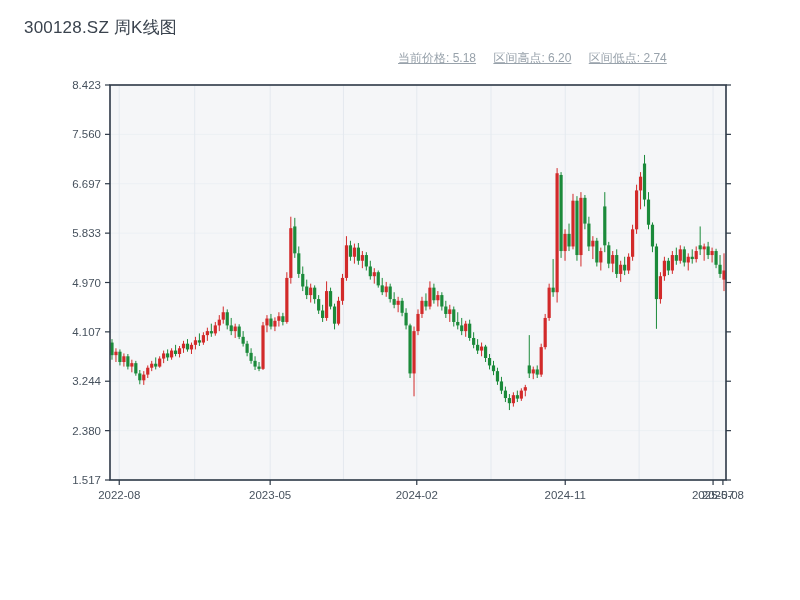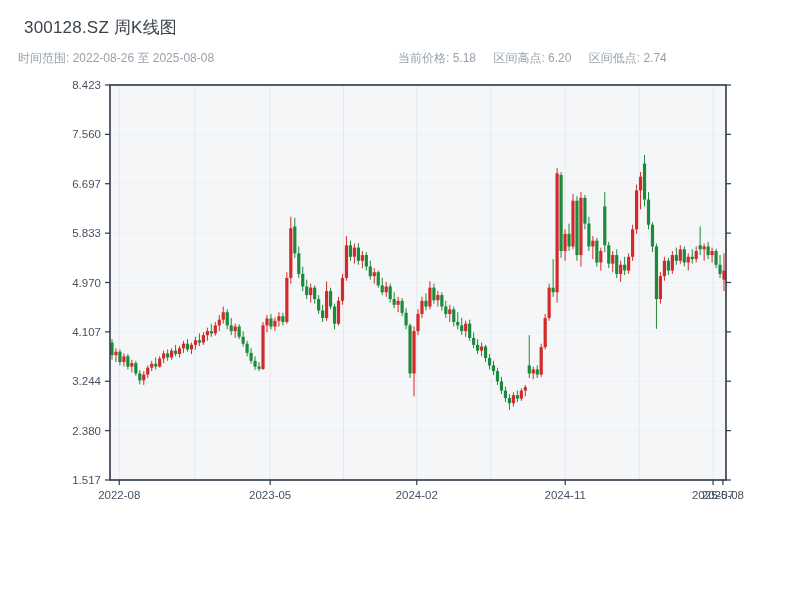--- a/index.html
+++ b/index.html
@@ -8,30 +8,29 @@
     font-family:"Liberation Sans","DejaVu Sans",sans-serif;
     -webkit-font-smoothing:antialiased;overflow:hidden;
   }
   .page-title{
     position:absolute;left:24px;top:16px;
     font-size:17px;font-weight:500;color:#3a434e;letter-spacing:.2px;
   }
   .sub-row{position:absolute;left:0;top:50px;width:800px;height:16px;font-size:12px;color:#98a2ab;}
   .date-range{position:absolute;left:18px;top:0;}
   .stats{position:absolute;left:398px;top:0;}
-  .stats span{margin-right:14px;}
+  .stats span{margin-right:14px;text-decoration:underline;}
   svg text{font-family:"Liberation Sans","DejaVu Sans",sans-serif;}
 </style>
 </head>
 <body>
 
 <div class="page-title">300128.SZ 周K线图</div>
 
 <div class="sub-row">
-  <span class="date-range">时间范围: 2022-08-26 至 2025-08-08</span>
   <span class="stats">
     <span>当前价格: 5.18</span>
     <span>区间高点: 6.20</span>
     <span>区间低点: 2.74</span>
   </span>
 </div>
 
 <svg id="chart" width="800" height="600" viewBox="0 0 800 600" style="position:absolute;left:0;top:0;">
     <rect x="110" y="85" width="616" height="395" fill="#f5f6f8"></rect>
     <line x1="110" x2="726" y1="85" y2="85" stroke="#ecf0f4" stroke-width="1"></line>

